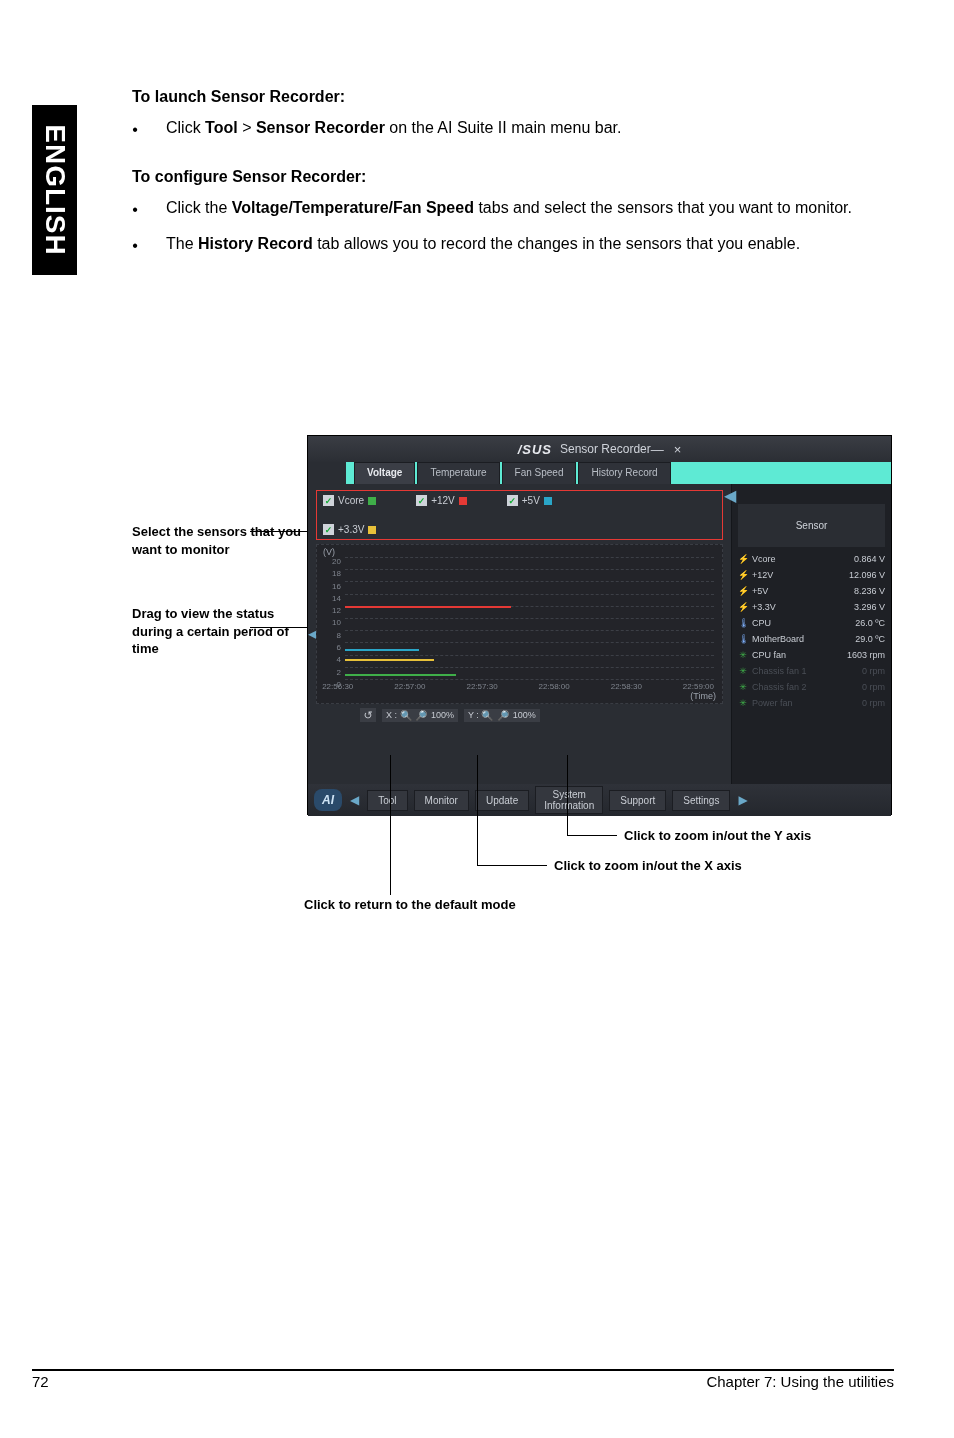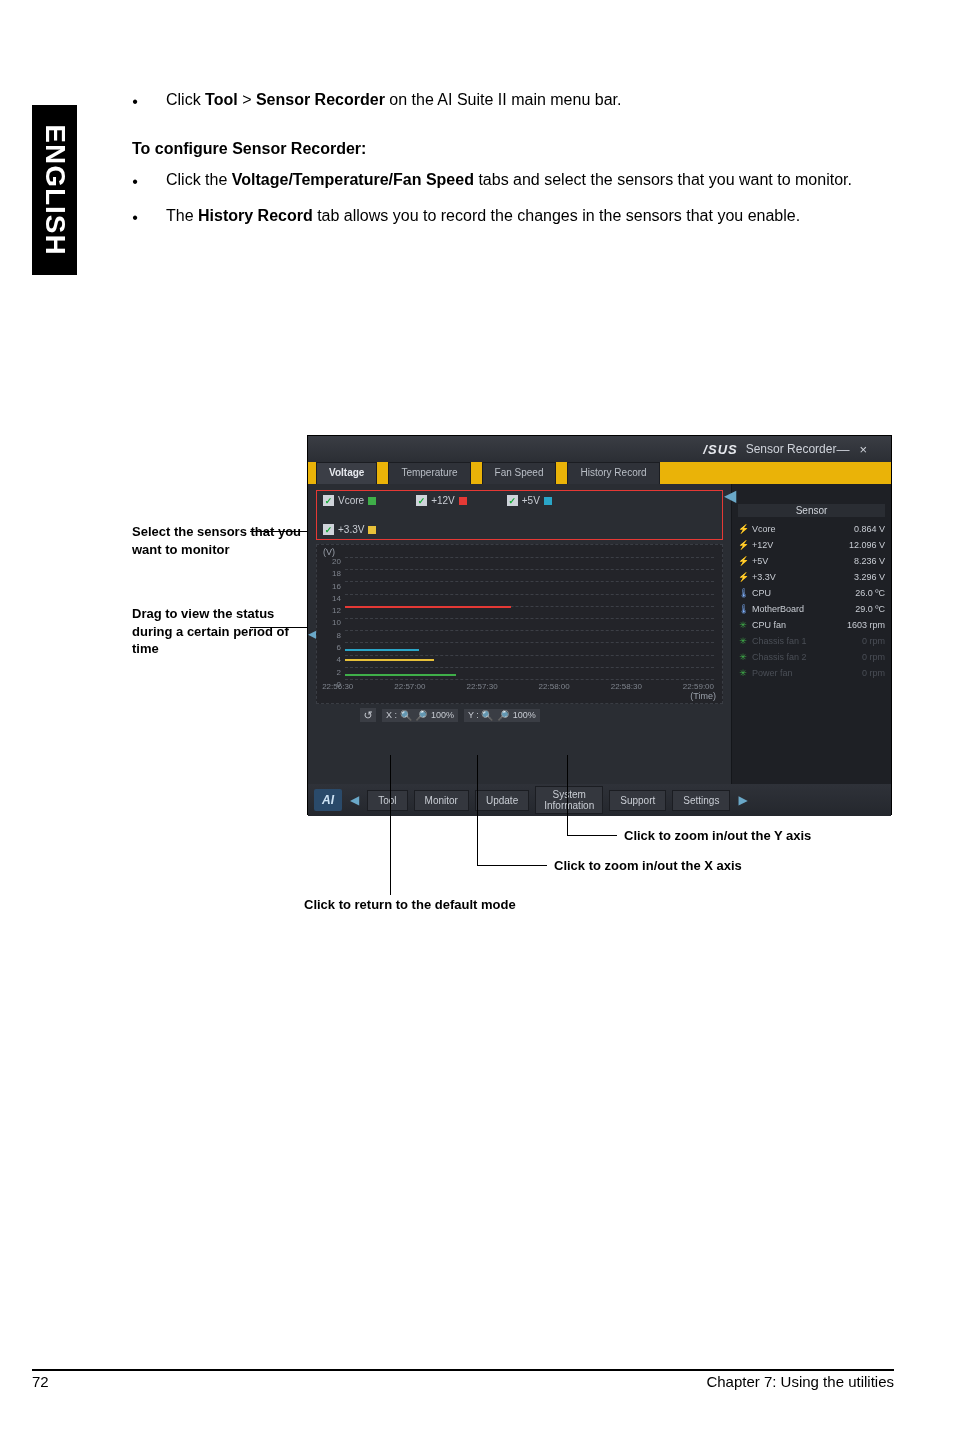--- a/index.html
+++ b/index.html
@@ -23,26 +23,26 @@
   
   .figwrap { position: absolute; left: 132px; top: 435px; width: 760px; height: 470px; }
 
   
   .ann-left { position: absolute; left: 0; top: 88px; width: 170px; font-size: 13px; font-weight: bold; line-height: 1.35; }
   .ann-left .a1 { position: absolute; top: 0; }
   .ann-left .a2 { position: absolute; top: 82px; }
 
   
   .app-window { position: absolute; left: 175px; top: 0; width: 585px; height: 380px; background: #2a2d33; border: 1px solid #000; font-size: 10px; color: #c9cdd4; }
-  .tbar { height: 26px; background: linear-gradient(#3a3d44,#2b2e34); display: flex; align-items: center; padding: 0 24px; justify-content: flex-end; }
+  .tbar { height: 26px; background: linear-gradient(#3a3d44,#2b2e34); display: flex; align-items: center; padding: 0 24px; justify-content: center; }
   .tbar .left { display: flex; align-items: center; gap: 8px; }
   .asus { font-weight: bold; font-style: italic; letter-spacing: 1px; color: #e7e9ee; font-size: 13px; }
   .ttitle { font-size: 12px; color: #cfd3da; }
   .tbar .right { display: flex; gap: 10px; font-size: 13px; color: #cfd3da; }
-  .tabs { height: 22px; background: #eab308; display: flex; gap: 11px; padding-left: 8px; align-items: stretch; }
+  .tabs { height: 22px; background: #5eead4; display: flex; gap: 2px; padding-left: 8px; align-items: stretch; margin-left: 38px; }
   .tab { padding: 4px 12px; font-size: 10px; color: #b9bec6; background: #2f3239; border: 1px solid #1b1d22; border-bottom: none; }
   .tab.active { background: #3b3e46; color: #e7e9ee; font-weight: bold; }
   .body { display: flex; height: 300px; }
   .main { flex: 1; position: relative; padding: 6px 8px; }
   .hint { font-size: 10px; color: #c7cbd2; padding: 4px 2px 6px; }
   .checks { border: 1px solid #e53935; padding: 4px 6px; display: flex; flex-wrap: wrap; gap: 18px 40px; }
   .chk { display: flex; align-items: center; gap: 4px; }
   .chk .box { width: 11px; height: 11px; background: #cfd3da; display: flex; align-items: center; justify-content: center; color: #1a3; font-size: 9px; font-weight: bold; }
   .chk .sw { width: 8px; height: 8px; display: inline-block; }
   .sw.green { background: #3fae49; }
@@ -61,35 +61,35 @@
   .series.cyan { background: #2aa6c8; }
   .series.yellow { background: #e8c13a; }
   .chart .xticks { position: absolute; left: 28px; right: 8px; bottom: 12px; display: flex; justify-content: flex-end; font-size: 8px; color: #7f848d; gap: 41px; }
 
   .zoombar { display: flex; align-items: center; gap: 6px; padding: 4px 0 0 44px; font-size: 9px; color: #c7cbd2; }
   .zbtn { width: 16px; height: 14px; background: #3a3d44; display: flex; align-items: center; justify-content: center; font-size: 11px; }
   .zseg { background: #3a3d44; padding: 1px 4px; display: flex; align-items: center; gap: 3px; }
   .zseg .mag { font-size: 10px; }
 
   .side { width: 160px; background: #1e2025; border-left: 1px solid #14161a; padding: 4px 6px; }
-  .side-h { text-align: center; font-size: 10px; color: #cfd3da; background: #2a2d33; padding: 1px 0; margin-bottom: 4px; }
+  .side-h { text-align: center; font-size: 10px; color: #cfd3da; background: #2a2d33; padding: 16px 0; margin-bottom: 4px; }
   .srow { display: flex; justify-content: space-between; align-items: center; padding: 3px 0; font-size: 9px; }
   .srow .nm { display: flex; align-items: center; gap: 4px; }
   .srow.dim { color: #4a4e56; }
   .ic { width: 10px; text-align: center; }
   .ic.volt { color: #e8c13a; }
   .ic.temp { color: #7fb2ff; }
   .ic.fan { color: #3fae49; }
 
   .arrowL, .arrowR { position: absolute; top: 140px; width: 10px; height: 16px; color: #6aa8c8; font-size: 16px; }
   .arrowL { left: 0; }
   .arrowR { right: 162px; }
 
   .bottombar { height: 32px; background: linear-gradient(#2f3239,#24272d); display: flex; align-items: center; gap: 6px; padding: 0 6px; }
-  .ai-badge { width: 28px; height: 22px; background: #2a4a6a; color: #cfe4f5; font-style: italic; font-weight: bold; display: flex; align-items: center; justify-content: center; font-size: 12px; border-radius: 2px; }
+  .ai-badge { width: 28px; height: 22px; background: #2a4a6a; color: #cfe4f5; font-style: italic; font-weight: bold; display: flex; align-items: center; justify-content: center; font-size: 12px; border-radius: 8px; }
   .bbtn { padding: 4px 10px; background: #34373e; color: #c9cdd4; font-size: 10px; border: 1px solid #1b1d22; }
   .bbtn.two { text-align: center; line-height: 1.1; padding: 2px 8px; }
   .bnav { color: #6aa8c8; font-size: 12px; padding: 0 2px; }
 
   
   .line { position: absolute; background: #000; }
   .callout-text { position: absolute; font-size: 13px; font-weight: bold; }
 
   
   .conn { position: absolute; height: 1px; background: #000; }
@@ -101,20 +101,21 @@
 </head>
 <body>
 
 <div class="page">
   <div class="side-tab">
       <span>ENGLISH</span>
     </div>
 
   <div class="content">
 
+    <p class="subhead">To launch Sensor Recorder:</p>
     <ul class="bullets">
       <li>
         <span class="dot">•</span>
         <span>
           <span>Click </span><span class="b">Tool</span><span> &gt; </span><span class="b">Sensor Recorder</span><span> on the AI Suite II main menu bar.</span>
         </span>
       </li>
     </ul>
 
     <p class="subhead">To configure Sensor Recorder:</p>

